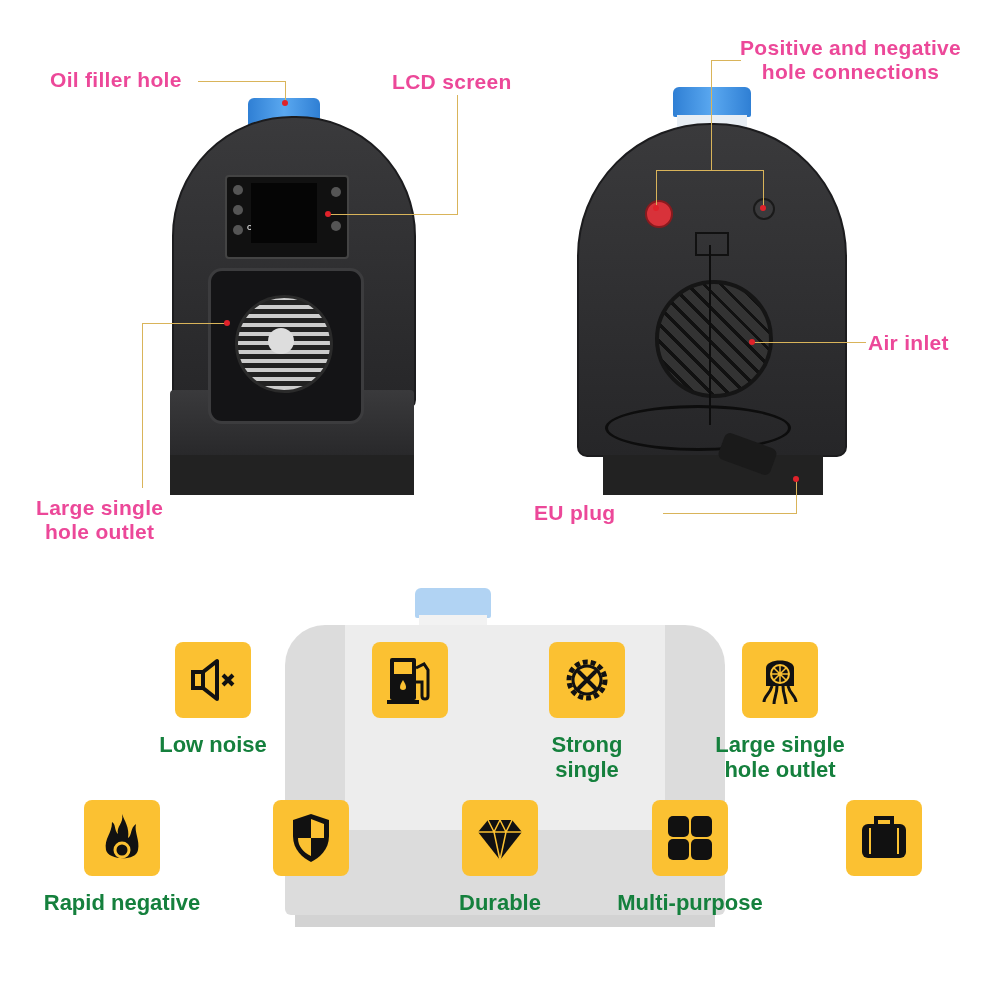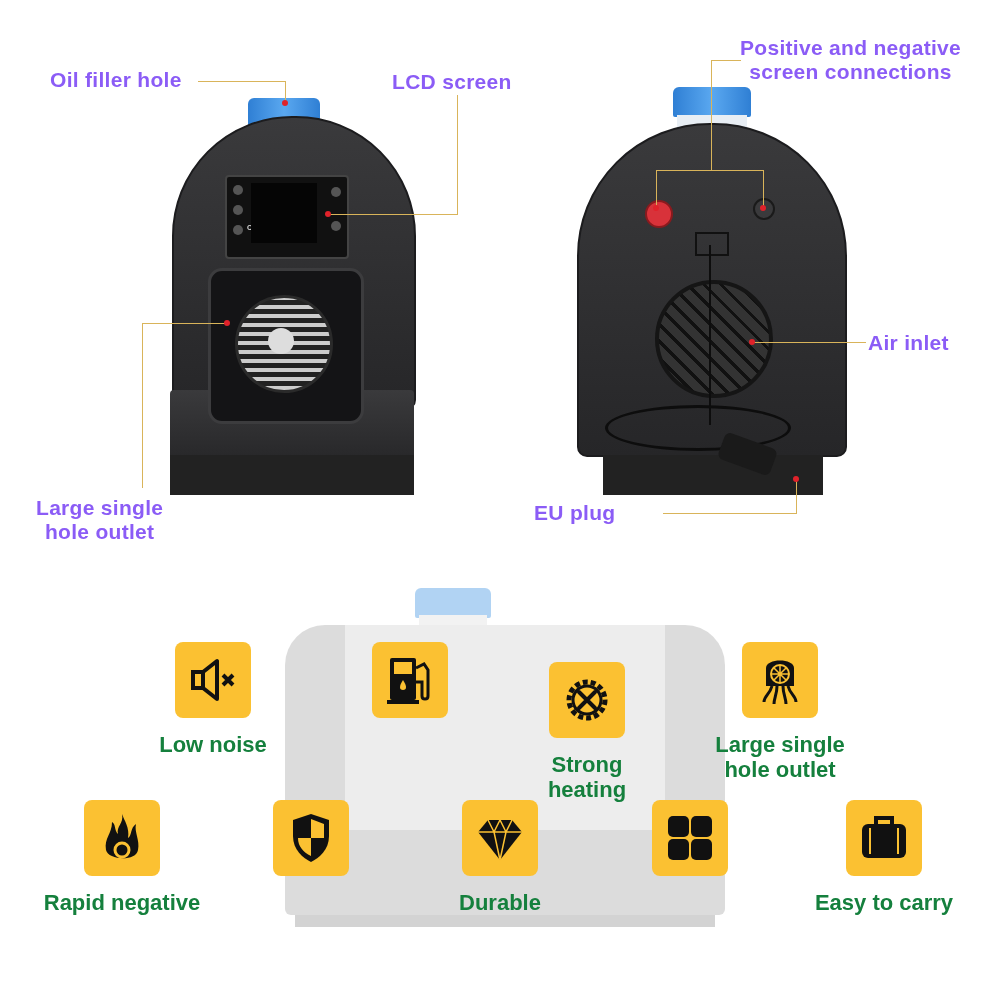--- a/index.html
+++ b/index.html
@@ -1,18 +1,18 @@
 <!DOCTYPE html>
 <html><head>
 <meta charset="utf-8">
 <style>
   html,body{margin:0;padding:0;background:#fff;}
   body{width:1000px;height:1000px;position:relative;overflow:hidden;font-family:"Liberation Sans",sans-serif;}
   .abs{position:absolute;}
-  .callout{position:absolute;color:#8b5cf6;font-weight:bold;font-size:21px;line-height:24px;text-align:center;white-space:nowrap;letter-spacing:0.3px;}
+  .callout{position:absolute;color:#ec4899;font-weight:bold;font-size:21px;line-height:24px;text-align:center;white-space:nowrap;letter-spacing:0.3px;}
   .line{position:absolute;background:#d9b45a;}
   .dot{position:absolute;width:6px;height:6px;border-radius:50%;background:#e0222a;}
   .body-dark{background:linear-gradient(180deg,#3a3a3c,#262628);}
   .feat{position:absolute;width:180px;text-align:center;}
   .feat .box{width:76px;height:76px;margin:0 auto;background:#fbc132;border-radius:8px;display:flex;align-items:center;justify-content:center;}
   .feat .lbl{font-weight:bold;font-size:22px;line-height:25px;color:#15803d;margin-top:14px;font-family:"Liberation Sans",sans-serif;}
   .feat svg{width:56px;height:56px;}
 </style>
 </head>
 <body>
@@ -68,21 +68,21 @@
   <div class="abs" style="left:178px;top:113px;width:18px;height:18px;border-radius:50%;background:#3a3a3c;border:2px solid #1a1a1a;"></div>
   <div class="abs" style="left:120px;top:147px;width:30px;height:20px;border:2px solid #111;"></div>
   <div class="abs" style="left:80px;top:195px;width:110px;height:110px;border-radius:50%;background:repeating-linear-gradient(45deg,#111 0 3px,#333 3px 12px),#222;border:4px solid #151515;"></div>
   <div class="abs" style="left:134px;top:160px;width:2px;height:180px;background:#0d0d0d;"></div>
   <div class="abs" style="left:30px;top:320px;width:180px;height:40px;border:3px solid #0d0d0d;border-radius:50%;"></div>
   <div class="abs" style="left:145px;top:355px;width:55px;height:28px;background:#1a1a1a;border-radius:6px;transform:rotate(20deg);"></div>
 </div>
 
 <div class="callout" style="left:740px;top:36px;">
   <div>Positive and negative</div>
-  <div>screen connections</div>
+  <div>hole connections</div>
 </div>
 <div class="line" style="left:711px;top:60px;width:30px;height:1px;"></div>
 <div class="line" style="left:711px;top:60px;width:1px;height:110px;"></div>
 <div class="line" style="left:656px;top:170px;width:108px;height:1px;"></div>
 <div class="line" style="left:656px;top:170px;width:1px;height:36px;"></div>
 <div class="line" style="left:763px;top:170px;width:1px;height:36px;"></div>
 <div class="dot" style="left:653px;top:205px;"></div>
 <div class="dot" style="left:760px;top:205px;"></div>
 
 <span class="callout" style="left:868px;top:331px;">Air inlet</span>
@@ -120,31 +120,31 @@
         <rect x="12" y="10" width="18" height="12" fill="#fbc132"></rect>
         <path d="M21 28 C17 34 17 38 21 38 C25 38 25 34 21 28Z" fill="#fbc132"></path>
         <rect x="5" y="48" width="32" height="4" fill="#111"></rect>
         <path d="M34 16 L42 12 L46 18 L46 44 C46 48 40 48 40 44 L40 30 L34 30" fill="none" stroke="#111" stroke-width="3"></path>
       </svg>
   </div>
   <div class="lbl">
     </div>
 </div>
 
-<div class="feat" style="left:497px;top:662px;">
+<div class="feat" style="left:497px;top:642px;">
   <div class="box">
     <svg viewBox="0 0 56 56">
         <circle cx="28" cy="28" r="18" fill="none" stroke="#111" stroke-width="5" stroke-dasharray="5 3"></circle>
         <circle cx="28" cy="28" r="14" fill="none" stroke="#111" stroke-width="3"></circle>
         <path d="M20 20 L36 36 M36 20 L20 36" stroke="#111" stroke-width="4" stroke-linecap="round"></path>
       </svg>
   </div>
   <div class="lbl">
       <div>Strong</div>
-      <div>heating</div>
+      <div>single</div>
     </div>
 </div>
 
 <div class="feat" style="left:690px;top:642px;">
   <div class="box">
     <svg viewBox="0 0 56 56">
         <path d="M14 34 L14 16 C14 6 42 6 42 16 L42 34 Z" fill="#111"></path>
         <circle cx="28" cy="22" r="9" fill="none" stroke="#fbc132" stroke-width="2"></circle>
         <path d="M28 13 L28 31 M19 22 L37 22 M22 16 L34 28 M34 16 L22 28" stroke="#fbc132" stroke-width="1.5"></path>
         <path d="M20 34 C18 42 12 44 12 50 M25 34 C25 42 22 46 22 52 M31 34 C31 42 34 46 34 52 M36 34 C38 42 44 44 44 50" stroke="#111" stroke-width="3" fill="none"></path>
@@ -187,24 +187,24 @@
 
 <div class="feat" style="left:600px;top:800px;">
   <div class="box">
     <svg viewBox="0 0 56 56">
         <rect x="6" y="6" width="21" height="21" rx="5" fill="#111"></rect>
         <rect x="29" y="6" width="21" height="21" rx="5" fill="#111"></rect>
         <rect x="6" y="29" width="21" height="21" rx="5" fill="#111"></rect>
         <rect x="29" y="29" width="21" height="21" rx="5" fill="#111"></rect>
       </svg>
   </div>
+  <div class="lbl">Multi-purpose</div>
 </div>
 
 <div class="feat" style="left:794px;top:800px;">
   <div class="box">
     <svg viewBox="0 0 56 56">
         <path d="M20 14 L20 8 L36 8 L36 14" fill="none" stroke="#111" stroke-width="4"></path>
         <rect x="6" y="14" width="44" height="34" rx="6" fill="#111"></rect>
         <path d="M14 18 L14 44 M42 18 L42 44" stroke="#fbc132" stroke-width="2"></path>
       </svg>
   </div>
-  <div class="lbl">Easy to carry</div>
 </div>
 
 </body></html>

